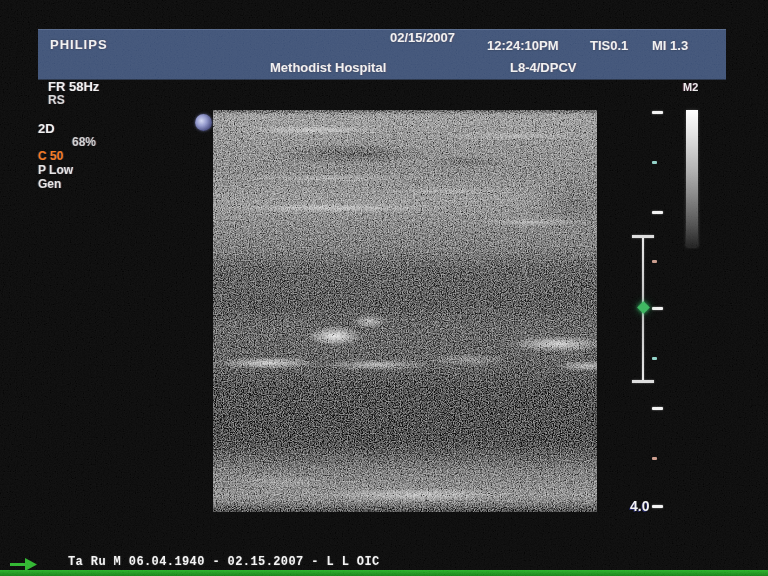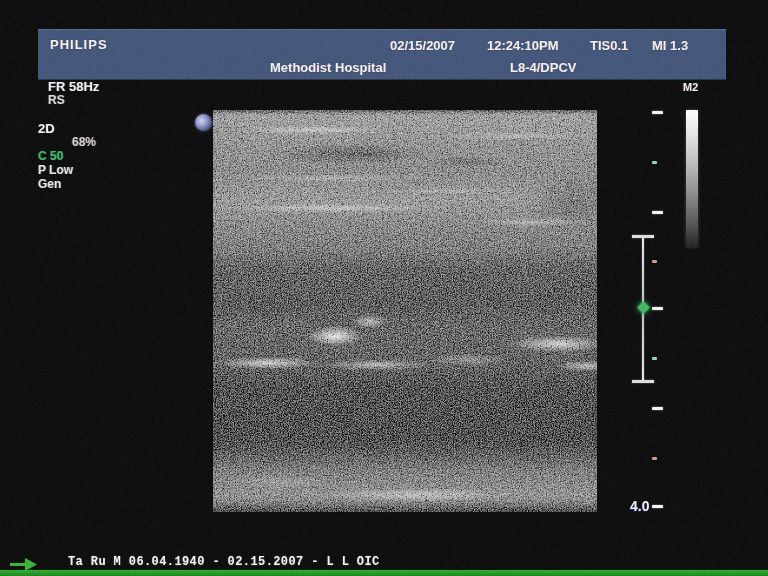--- a/index.html
+++ b/index.html
@@ -10,34 +10,34 @@
   
   .top-banner{
     position:absolute;left:38px;top:29px;width:688px;height:51px;
     background:linear-gradient(#44568005,#0000) , #3e5277;
     background-color:#3e5277;
     box-shadow:inset 0 1px 0 rgba(160,175,205,.25), inset 0 -1px 0 rgba(0,0,0,.4);
   }
   .top-banner span{position:absolute;white-space:nowrap;font-weight:bold;font-size:13px;
     text-shadow:-1px 0 rgba(120,190,255,.18),1px 0 rgba(255,120,120,.18),0 0 2px rgba(0,0,0,.5);}
   .brand{left:12px;top:8px;font-size:16px;letter-spacing:1px;}
-  .b-date{left:352px;top:9px;}
+  .b-date{left:352px;top:1px;}
   .b-time{left:449px;top:9px;}
   .b-tis{left:552px;top:9px;}
   .b-mi{left:614px;top:9px;}
   .b-facility{left:232px;top:31px;}
   .b-transducer{left:459px;top:31px;margin-left:13px;}
   
   .lbl{position:absolute;font-weight:bold;font-size:12px;white-space:nowrap;color:#efefef;
     text-shadow:-1px 0 rgba(120,190,255,.22),1px 0 rgba(255,130,110,.22),0 0 2px rgba(0,0,0,.6);}
   .l-fr{left:48px;top:79px;font-size:13px;text-align:right;}
   .l-rs{left:48px;top:93px;color:#d8d8d8;}
   .l-2d{left:38px;top:121px;font-size:13px;}
   .l-gain{left:44px;top:135px;color:#cfcfcf;padding-left:28px;}
-  .l-c{left:38px;top:149px;color:#22c55e;}
+  .l-c{left:38px;top:149px;color:#f97316;}
   .l-p{left:38px;top:163px;color:#e4e4e4;text-align:right;}
   .l-gen{left:38px;top:177px;color:#e4e4e4;}
   
   .orientation-marker{
     position:absolute;left:195px;top:114px;width:17px;height:17px;border-radius:50%;
     background:radial-gradient(circle at 38% 40%, #d2d7f2 0%, #9298cc 35%, #4d5288 68%, #22254a 100%);
     box-shadow:0 0 3px rgba(140,150,220,.6);
   }
   .us-image{position:absolute;left:213px;top:110px;width:384px;height:402px;background:#000;}
   .us-anatomy{

